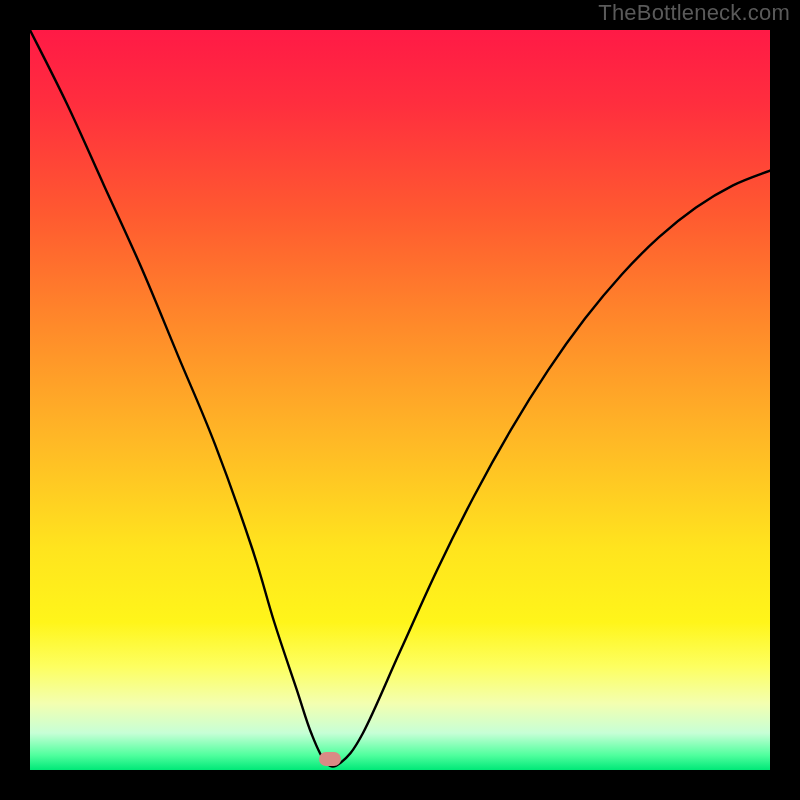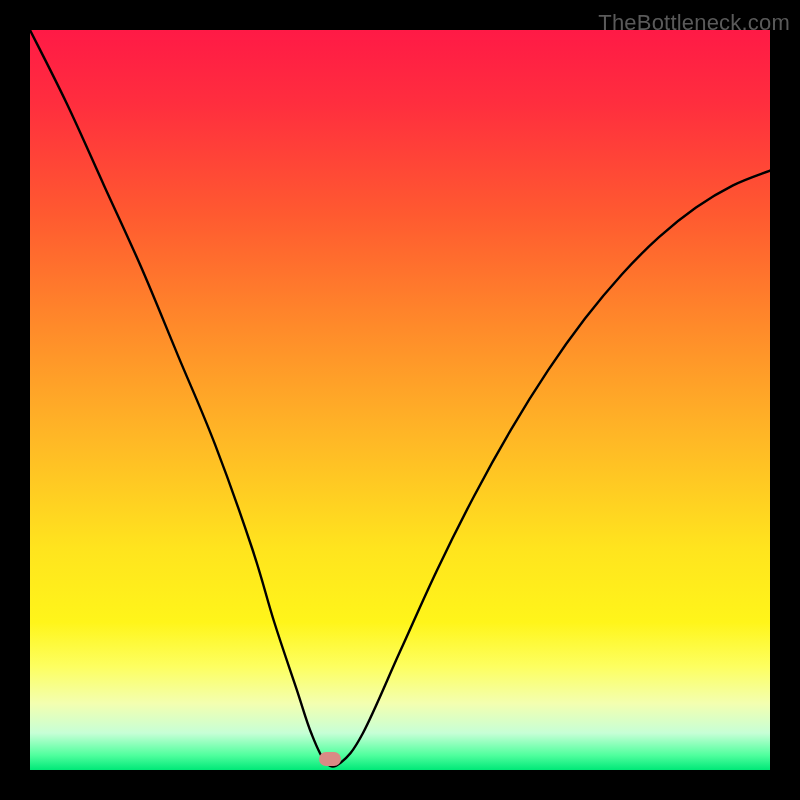--- a/index.html
+++ b/index.html
@@ -12,21 +12,21 @@
     font-family: Arial, Helvetica, sans-serif;
   }
   .frame {
     position: relative;
     width: 800px;
     height: 800px;
     background: #000;
   }
   .watermark {
     position: absolute;
-    top: 10px;
+    top: 0;
     right: 10px;
     color: #5a5a5a;
     font-size: 22px;
     font-weight: 500;
     letter-spacing: 0.2px;
     z-index: 10;
   }
   .plot-area {
     position: absolute;
     left: 30px;

